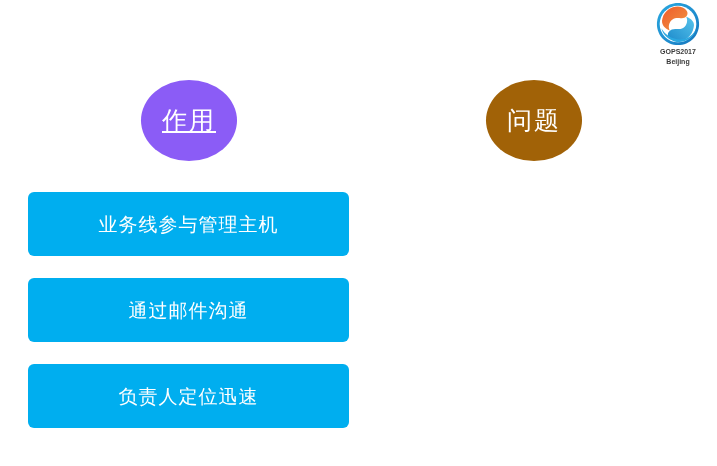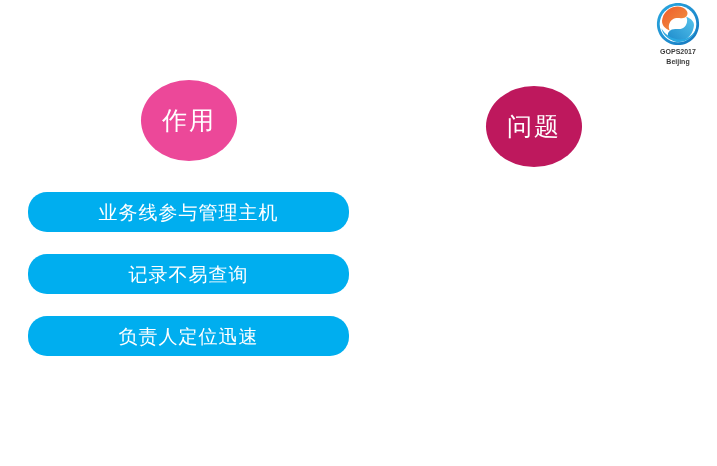--- a/index.html
+++ b/index.html
@@ -53,44 +53,45 @@
     color: #ffffff;
     font-size: 25px;
     letter-spacing: 2px;
     line-height: 1;
   }
   .bubble-left {
     left: 141px;
     top: 80px;
     width: 96px;
     height: 81px;
-    background: #ec4899;
+    background: #8b5cf6;
+    text-decoration: underline;
   }
   .bubble-right {
     left: 486px;
-    top: 86px;
+    top: 80px;
     width: 96px;
     height: 81px;
-    background: #be185d;
+    background: #a16207;
   }
 
   
   .column {
     position: absolute;
     top: 192px;
     display: flex;
     flex-direction: column;
     gap: 22px;
   }
   .column-left  { left: 28px;  width: 321px; }
   .column-right { left: 383px; width: 317px; }
 
   .pill {
-    height: 40px;
-    border-radius: 19px;
+    height: 64px;
+    border-radius: 6px;
     display: flex;
     align-items: center;
     justify-content: center;
     color: #ffffff;
     font-size: 19px;
     letter-spacing: 1px;
     line-height: 1;
     box-sizing: border-box;
     padding: 0 2px;
     white-space: nowrap;
@@ -129,18 +130,18 @@
     </svg>
     <div class="logo-caption">GOPS2017</div>
     <div class="logo-caption">Beijing</div>
   </div>
 
   <div class="bubble bubble-left">作用</div>
   <div class="bubble bubble-right">问题</div>
 
   <div class="column column-left">
     <div class="pill pill-blue">业务线参与管理主机</div>
-    <div class="pill pill-blue">记录不易查询</div>
+    <div class="pill pill-blue">通过邮件沟通</div>
     <div class="pill pill-blue">负责人定位迅速</div>
   </div>
 
 
 </div>
 
 </body></html>

